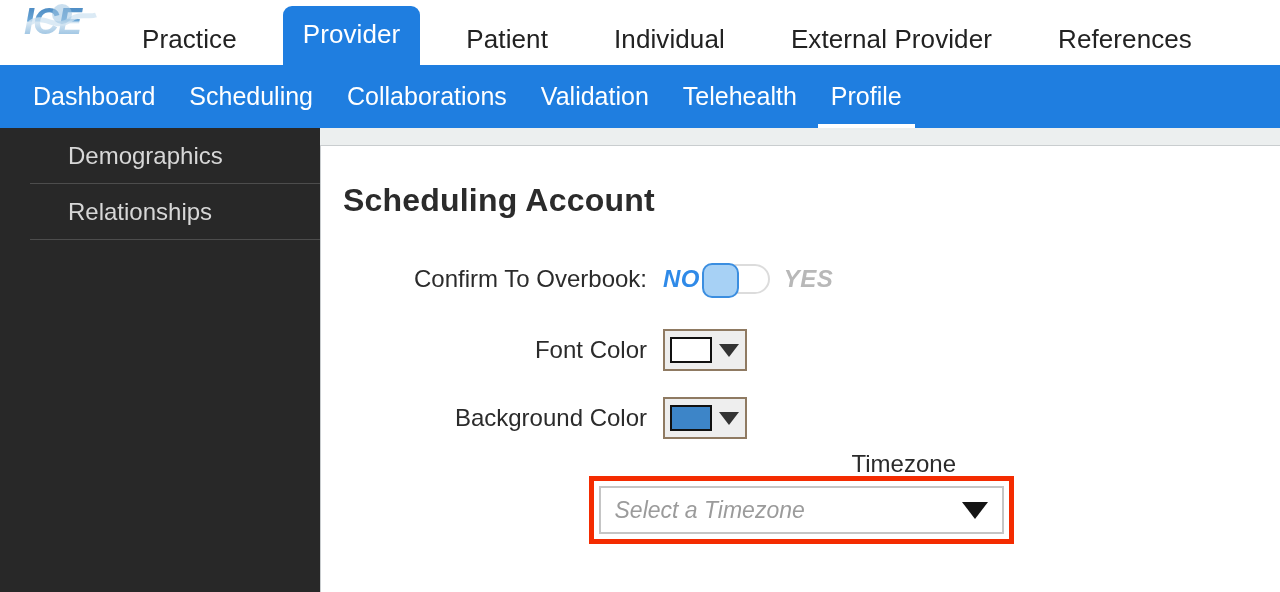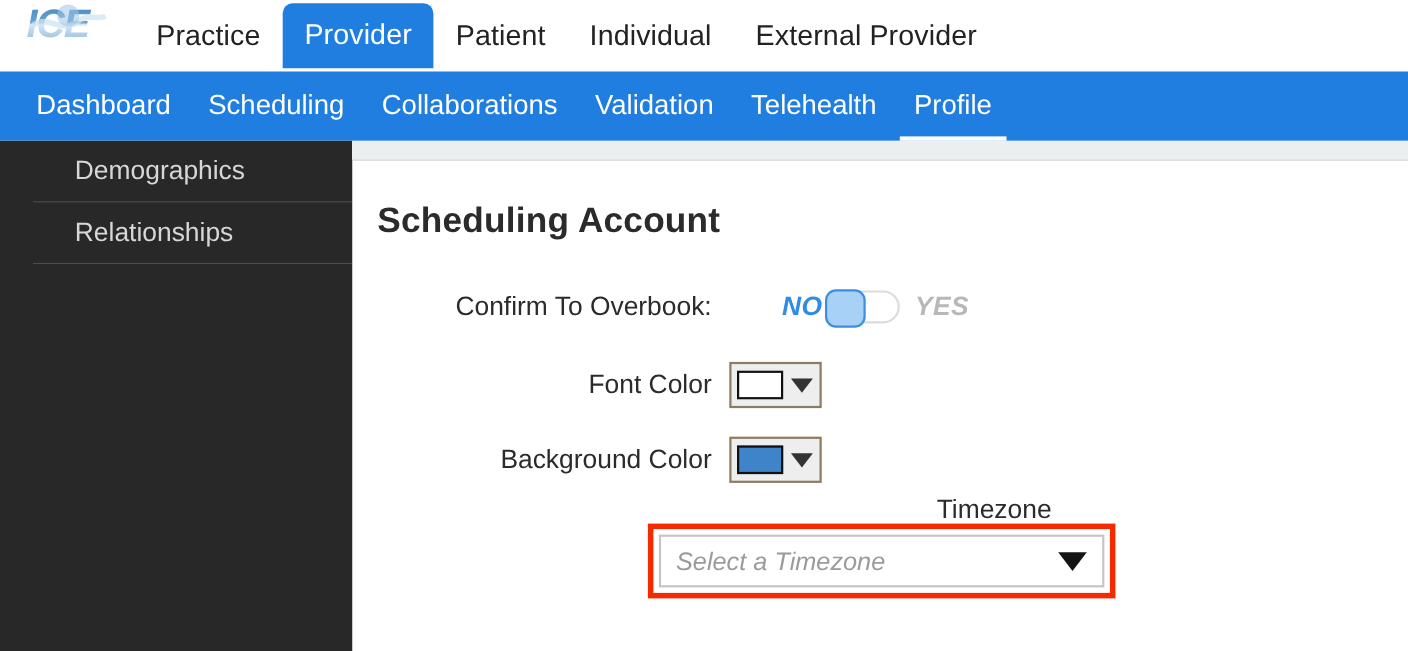--- a/index.html
+++ b/index.html
@@ -35,23 +35,24 @@
     height: 48px;
     margin-left: 22px;
     margin-bottom: 20px;
     flex: 0 0 auto;
     position: relative;
   }
   .logo svg { display: block; width: 78px; height: 48px; }
 
   .toptabs {
     display: flex;
-    align-items: center;
+    align-items: flex-end;
     height: 65px;
     margin-left: 22px;
+    gap: 26px;
   }
 
   .toptab {
     height: 52px;
     padding: 0 20px;
     display: flex;
     align-items: center;
     font-size: 26px;
     color: #222222;
     font-weight: 400;
@@ -189,21 +190,21 @@
     line-height: 1;
     font-weight: 400;
   }
   .form-field {
     flex: 1;
     display: flex;
     align-items: center;
     font-style: italic;
   }
 
-  .row-overbook { height: 74px; align-items: center; gap: 48px; }
+  .row-overbook { height: 74px; align-items: center; }
   .row-overbook .form-label { padding-top: 0; }
 
   
   .toggle-wrap {
     display: flex;
     align-items: center;
     gap: 0;
   }
   .toggle-no {
     font-size: 24px;
@@ -326,20 +327,23 @@
       </div>
       <div class="toptab">
         <span>Patient</span>
       </div>
       <div class="toptab">
         <span>Individual</span>
       </div>
       <div class="toptab">
         <span>External Provider</span>
       </div>
+      <div class="toptab">
+        <span>References</span>
+      </div>
     </div>
   </div>
 
   <div class="subnav">
     <div class="subnav-item">
       <span>Dashboard</span>
     </div>
     <div class="subnav-item">
       <span>Scheduling</span>
     </div>

